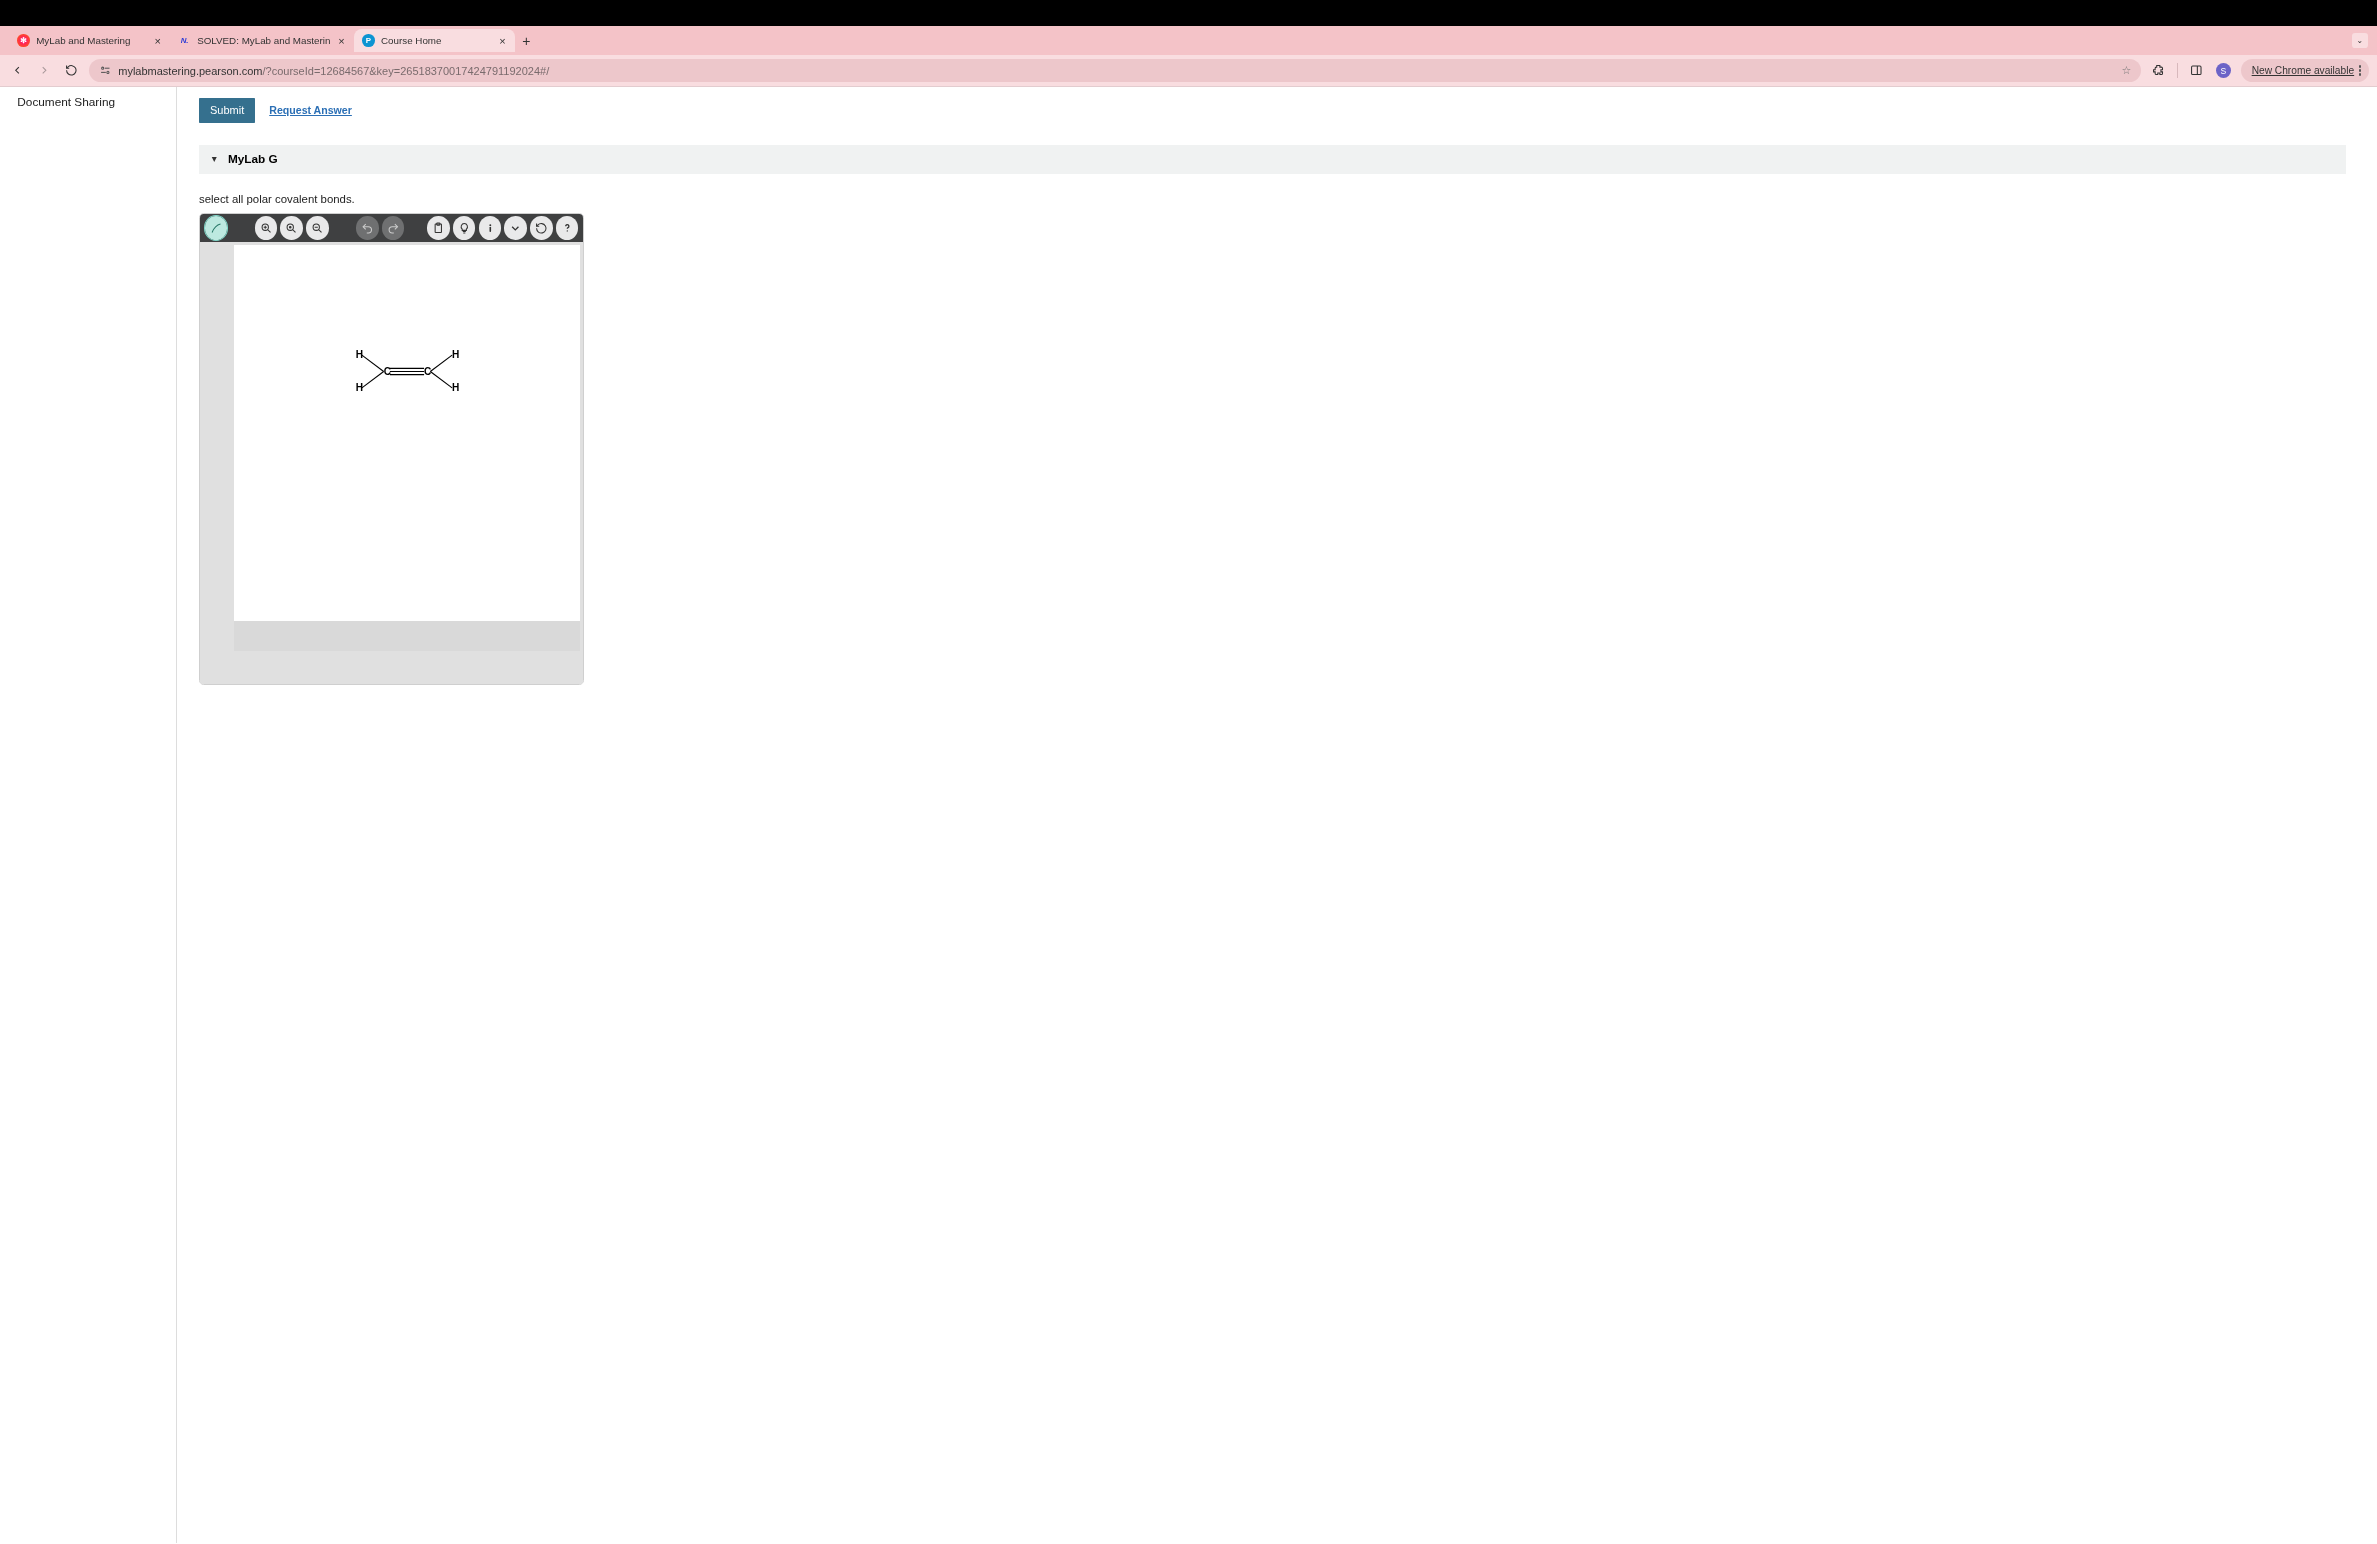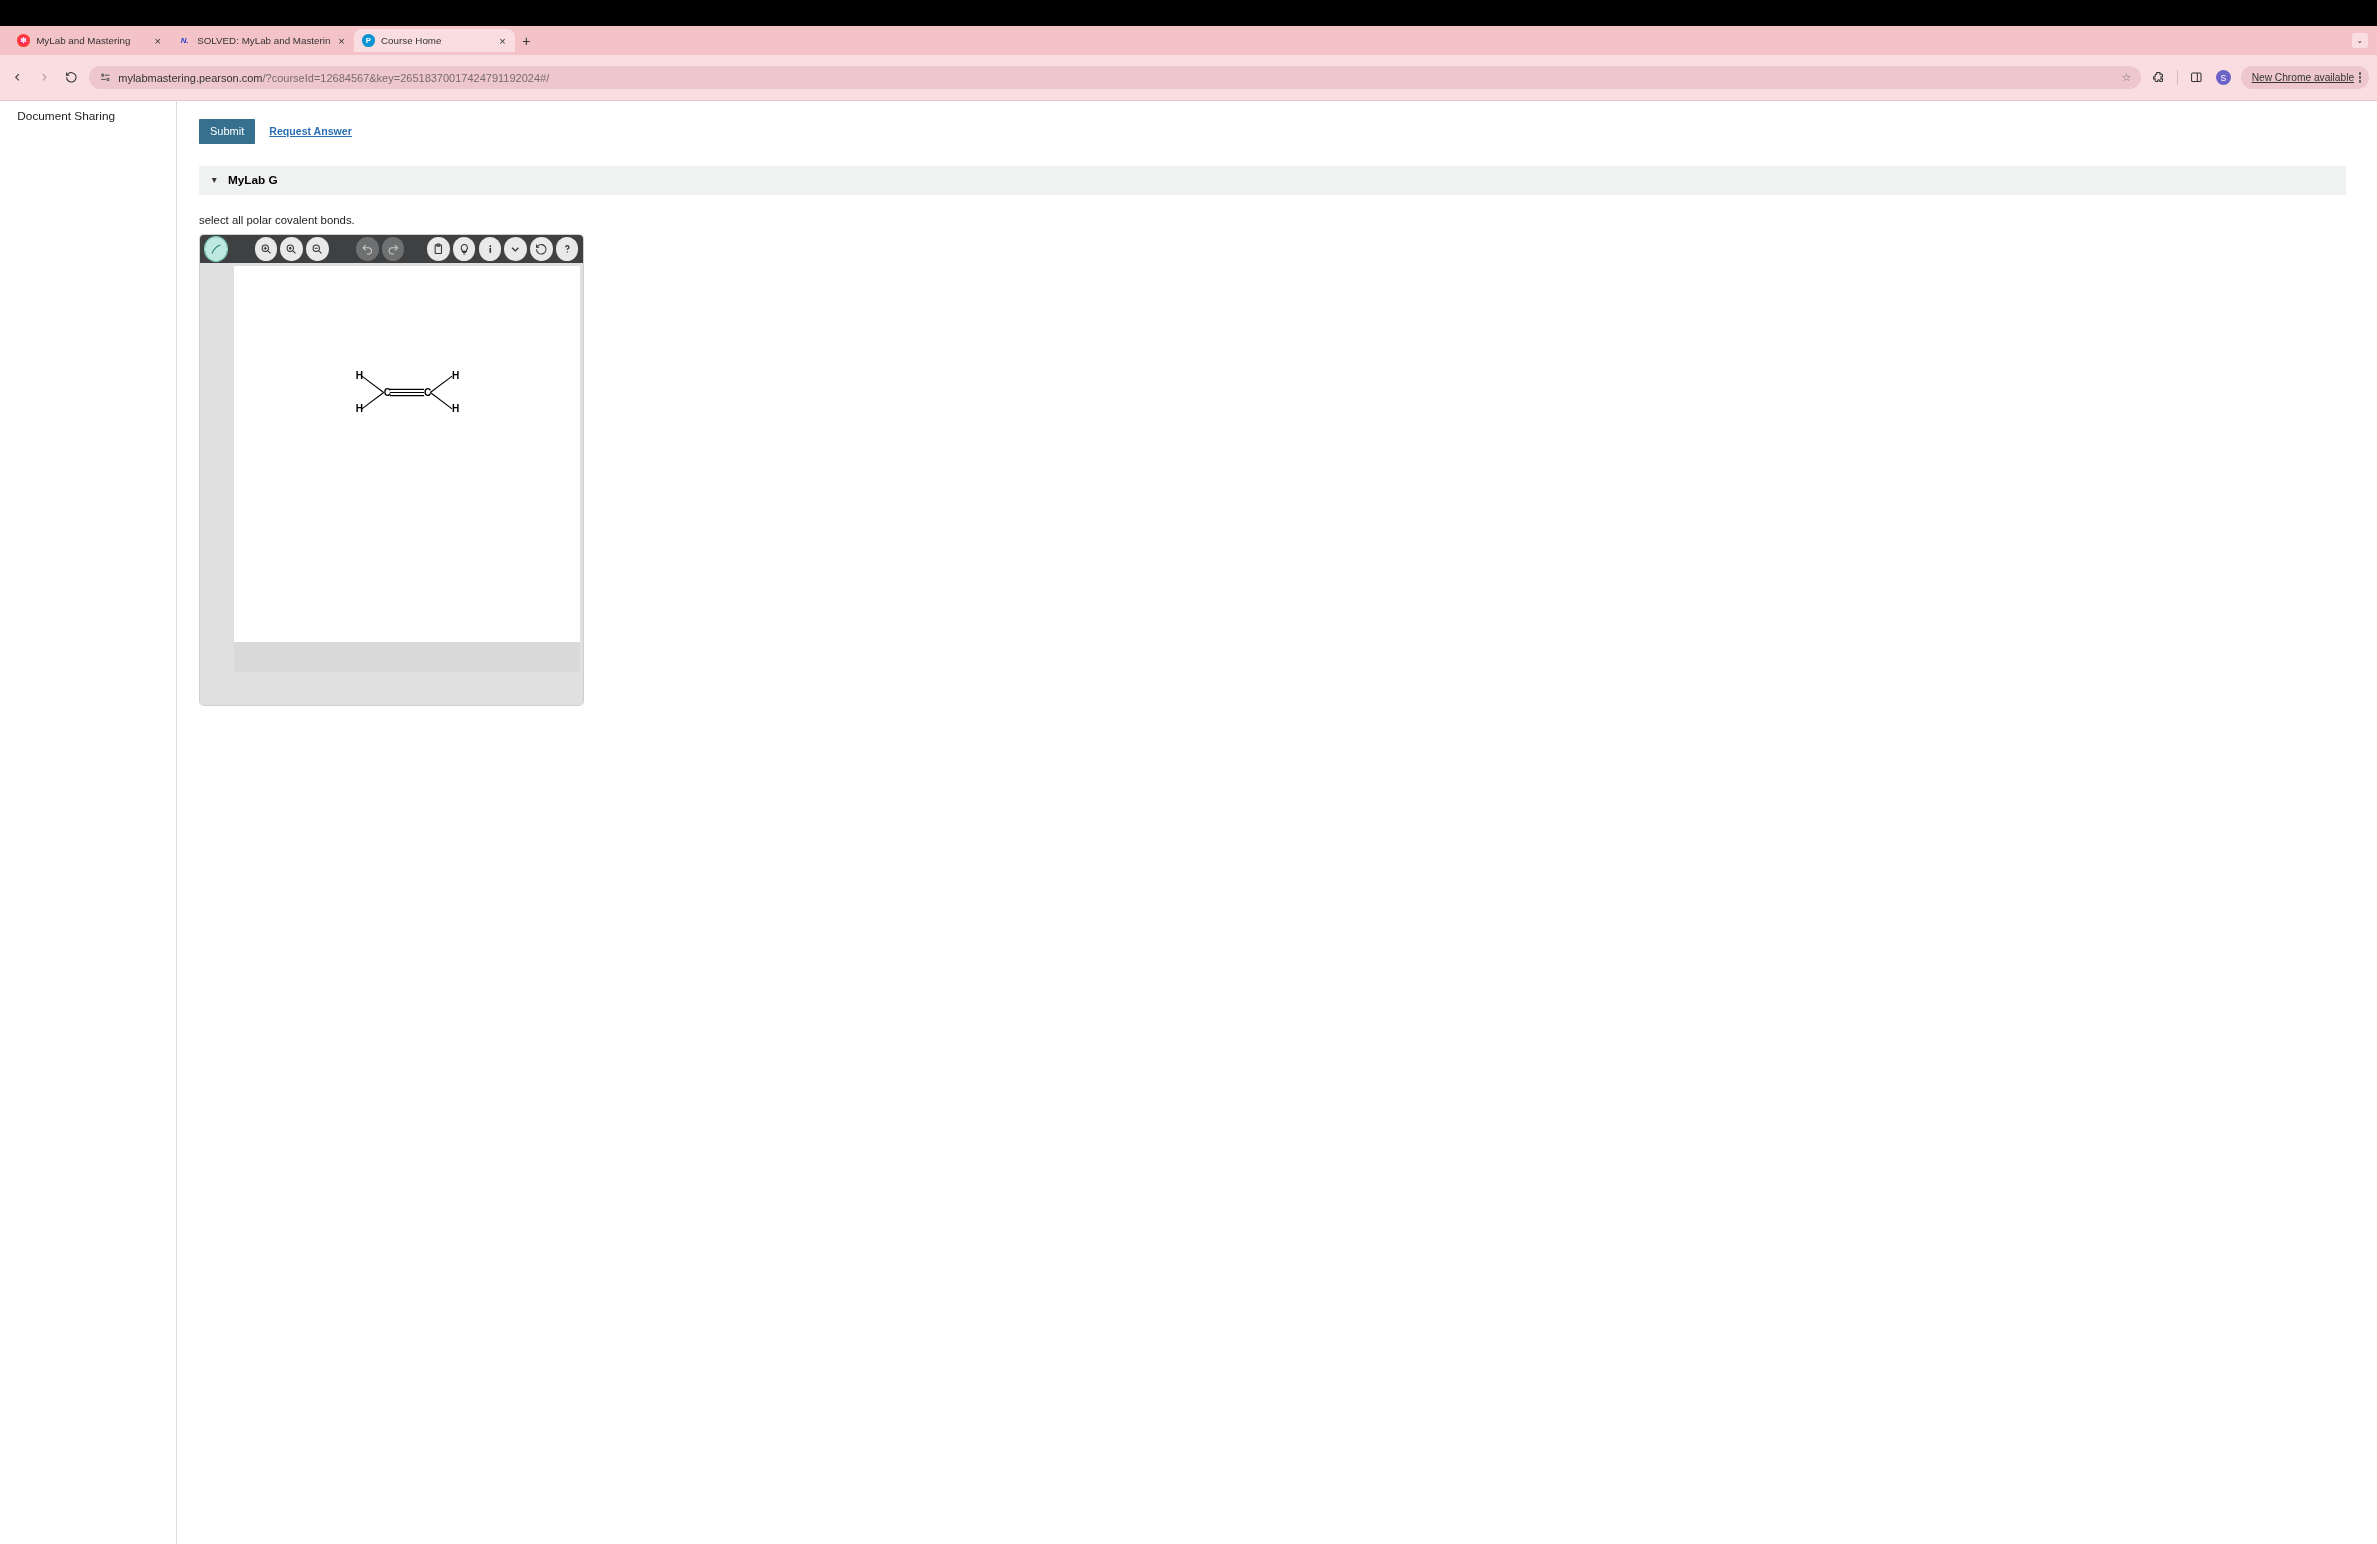--- a/index.html
+++ b/index.html
@@ -10,42 +10,42 @@
   .tabstrip { display:flex; align-items:center; height:29px; background:#f4c3c8; padding:0 6.3px 0 9.4px; gap:0; }
   .tab { display:flex; align-items:center; height:23.6px; padding:0 7.9px; border-top-left-radius:7.9px; border-top-right-radius:7.9px; font-size:9.8px; color:#333; gap:6.3px; min-width:161px; position:relative; }
   .tab-active { background:#f9dde0; }
   .tab .favicon { width:12.6px; height:12.6px; border-radius:50%; display:flex; align-items:center; justify-content:center; font-size:7.9px; font-weight:bold; }
   .tab .title { flex:1; white-space:nowrap; overflow:hidden; text-overflow:ellipsis; }
   .tab .close { font-size:11px; color:#333; cursor:pointer; padding:0 1.6px; }
   .newtab { width:22px; height:22px; display:flex; align-items:center; justify-content:center; font-size:14px; color:#333; cursor:pointer; }
   .tabstrip .spacer { flex:1; }
   .tabdrop { width:15.7px; height:15.7px; border-radius:3.1px; background:#f9dde0; display:flex; align-items:center; justify-content:center; font-size:7.9px; color:#333; margin-right:3.1px; cursor:pointer;}
   
-  .addrrow { display:flex; align-items:center; height:46px; background:#f9dde0; padding:0 7.9px; gap:7.9px; border-bottom:0.8px solid #e3cccf; }
+  .addrrow { display:flex; align-items:center; height:32px; background:#f9dde0; padding:0 7.9px; gap:7.9px; border-bottom:0.8px solid #e3cccf; }
   .navbtn { width:19px; height:19px; display:flex; align-items:center; justify-content:center; color:#444; cursor:pointer; }
   .navbtn svg { width:12.6px; height:12.6px; }
   .addr { flex:1; height:23.6px; background:#edc7cb; border-radius:11.8px; display:flex; align-items:center; padding:0 9.4px; gap:6.3px; color:#333; font-size:11px; }
   .addr .siteicon { width:14px; height:14px; border-radius:3.1px; background:#edc7cb; display:flex; align-items:center; justify-content:center; }
   .addr .url { flex:1; white-space:nowrap; overflow:hidden; }
   .addr .url .secondary { color:#7a6b6d; }
   .star { color:#777; }
   .righticons { display:flex; align-items:center; gap:9.4px; }
   .vsep { width:0.8px; height:15.7px; background:#d8b8bc; }
   .profile { width:15.7px; height:15.7px; border-radius:50%; background:#6c63c7; color:#fff; font-size:8.6px; display:flex; align-items:center; justify-content:center; }
   .chromeupd { height:23.6px; padding:0 7.9px 0 11px; background:#edc7cb; border-radius:11.8px; display:flex; align-items:center; gap:4.7px; font-size:10.2px; color:#333; cursor:pointer;text-decoration:underline;}
   .chromeupd .dots { display:flex; flex-direction:column; gap:1.6px; }
   .chromeupd .dots span { width:2.4px; height:2.4px; border-radius:50%; background:#555; }
   
   .page { display:flex; height:calc(100% - 88px); }
   .leftcol { width:177px; border-right:0.8px solid #ddd; padding:7.9px 0 0 17.3px; }
   .leftcol .ds { font-size:11.8px; color:#222; }
   .midcol { width:267px; padding:28px 9.4px 0 22px; border-right:0.8px solid #ddd;}
   .instruction { background:#e9f0f2; padding:9.4px 11px; font-size:11px; color:#222; border-radius:1.6px;}
   .rightcol { flex:1; padding:0 31px 31px 22px; overflow:auto;}
-  .actionrow { display:flex; align-items:center; gap:14px; margin-top:18px; margin-bottom:22px;}
+  .actionrow { display:flex; align-items:center; gap:14px; margin-top:11px; margin-bottom:22px;}
   .submitbtn { background:#35708e; color:#fff; border:none; padding:6.3px 11px; font-size:11px; border-radius:0.8px; cursor:pointer;}
   .reqans { color:#2b6fb5; font-size:10.6px; font-weight:bold; text-decoration:underline; cursor:pointer;}
   .parthdr { background:#f0f2f2; display:flex; align-items:center; gap:9.4px; padding:7.9px 11px; margin-bottom:19px;}
   .parthdr .tri { font-size:8.6px; color:#333; cursor:pointer;}
   .parthdr .lbl { font-weight:bold; font-size:11.8px; }
   .prompt1 { font-size:11.4px; color:#222; margin-bottom:7.9px;}
   .prompt2 { font-size:11.4px; font-weight:bold; color:#111; margin-bottom:12.6px;}
   .editorwrap { border:1.6px solid #cfcfcf; border-radius:4.7px; width:385px; height:472px; display:flex; flex-direction:column; overflow:hidden;}
   .toolbar { height:28px; background:#3f4041; display:flex; align-items:center; padding:0 4.7px; gap:3.1px;}
   .tbtn { width:23.6px; height:23.6px; border-radius:50%; background:#e9e9ea; display:flex; align-items:center; justify-content:center; cursor:pointer; color:#3f4041;}

